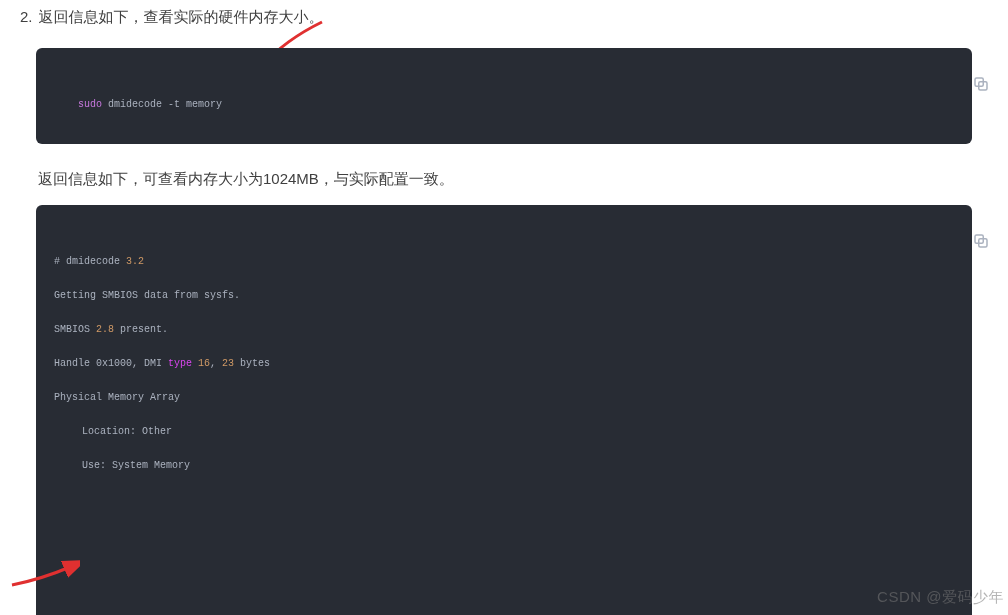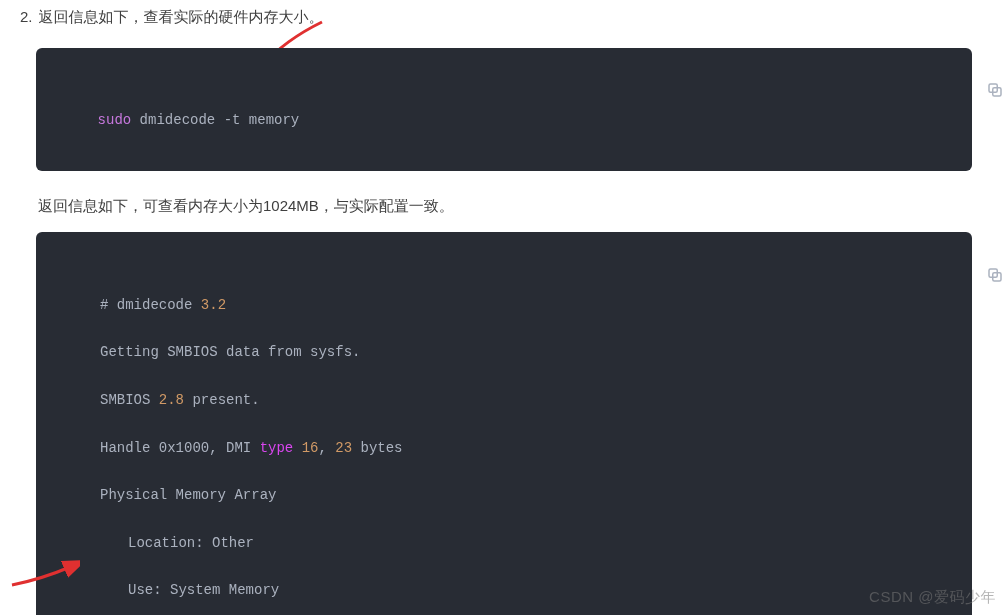--- a/index.html
+++ b/index.html
@@ -22,25 +22,25 @@
       align-items: baseline;
       padding: 4px 40px 18px 20px;
     }
     .step-num {
       margin-right: 6px;
     }
     .code-block {
       background: #282c34;
       border-radius: 6px;
       margin: 0 36px 16px 36px;
-      padding: 14px 28px;
+      padding: 14px 18px;
       position: relative;
       color: #abb2bf;
       font-family: "Consolas", "Monaco", "Courier New", monospace;
-      font-size: 14px;
+      font-size: 10px;
       line-height: 1.7;
       white-space: pre;
     }
     .code-block .copy-btn {
       position: absolute;
       top: 10px;
       right: 14px;
       width: 22px;
       height: 22px;
       color: #abb2bf;
@@ -54,27 +54,27 @@
       padding: 6px 40px 14px 38px;
       color: #404040;
     }
     .arrow {
       position: absolute;
       pointer-events: none;
     }
     .watermark {
       position: absolute;
       bottom: 6px;
-      right: 12px;
+      right: 4px;
       color: rgba(120, 120, 120, 0.55);
       font-size: 15px;
       letter-spacing: 0.5px;
     }
     .indent1 { padding-left: 28px; }
-    .cb-line { display: block; margin-left: 36px; }
+    .cb-line { display: block; }
   </style>
 </head>
 <body>
 
 <div class="page">
 
   <div class="step-line">
     <span class="step-num">2.</span>
     <span>返回信息如下，查看实际的硬件内存大小。</span>
   </div>

